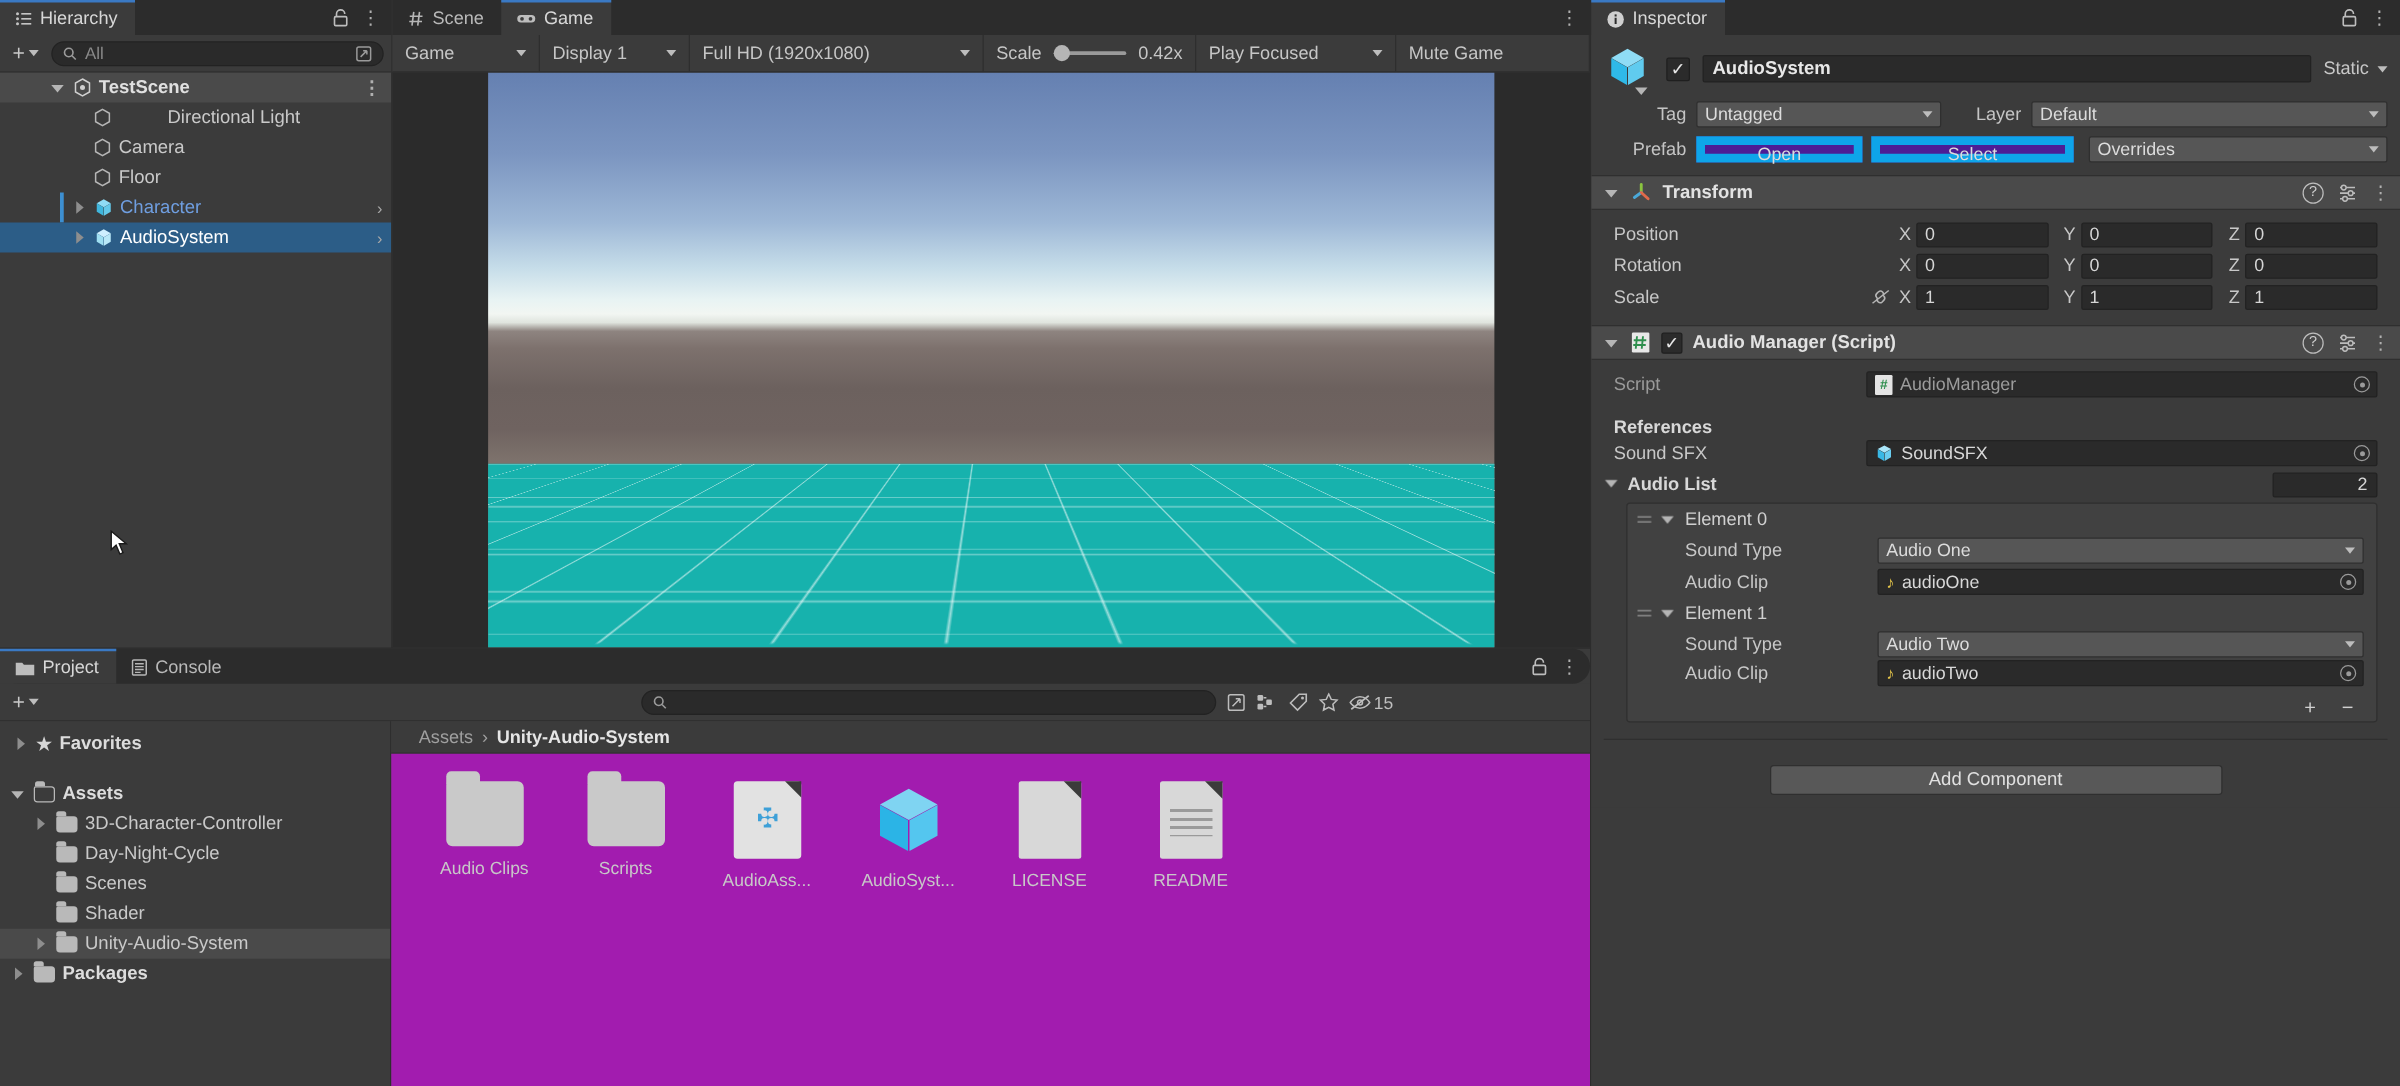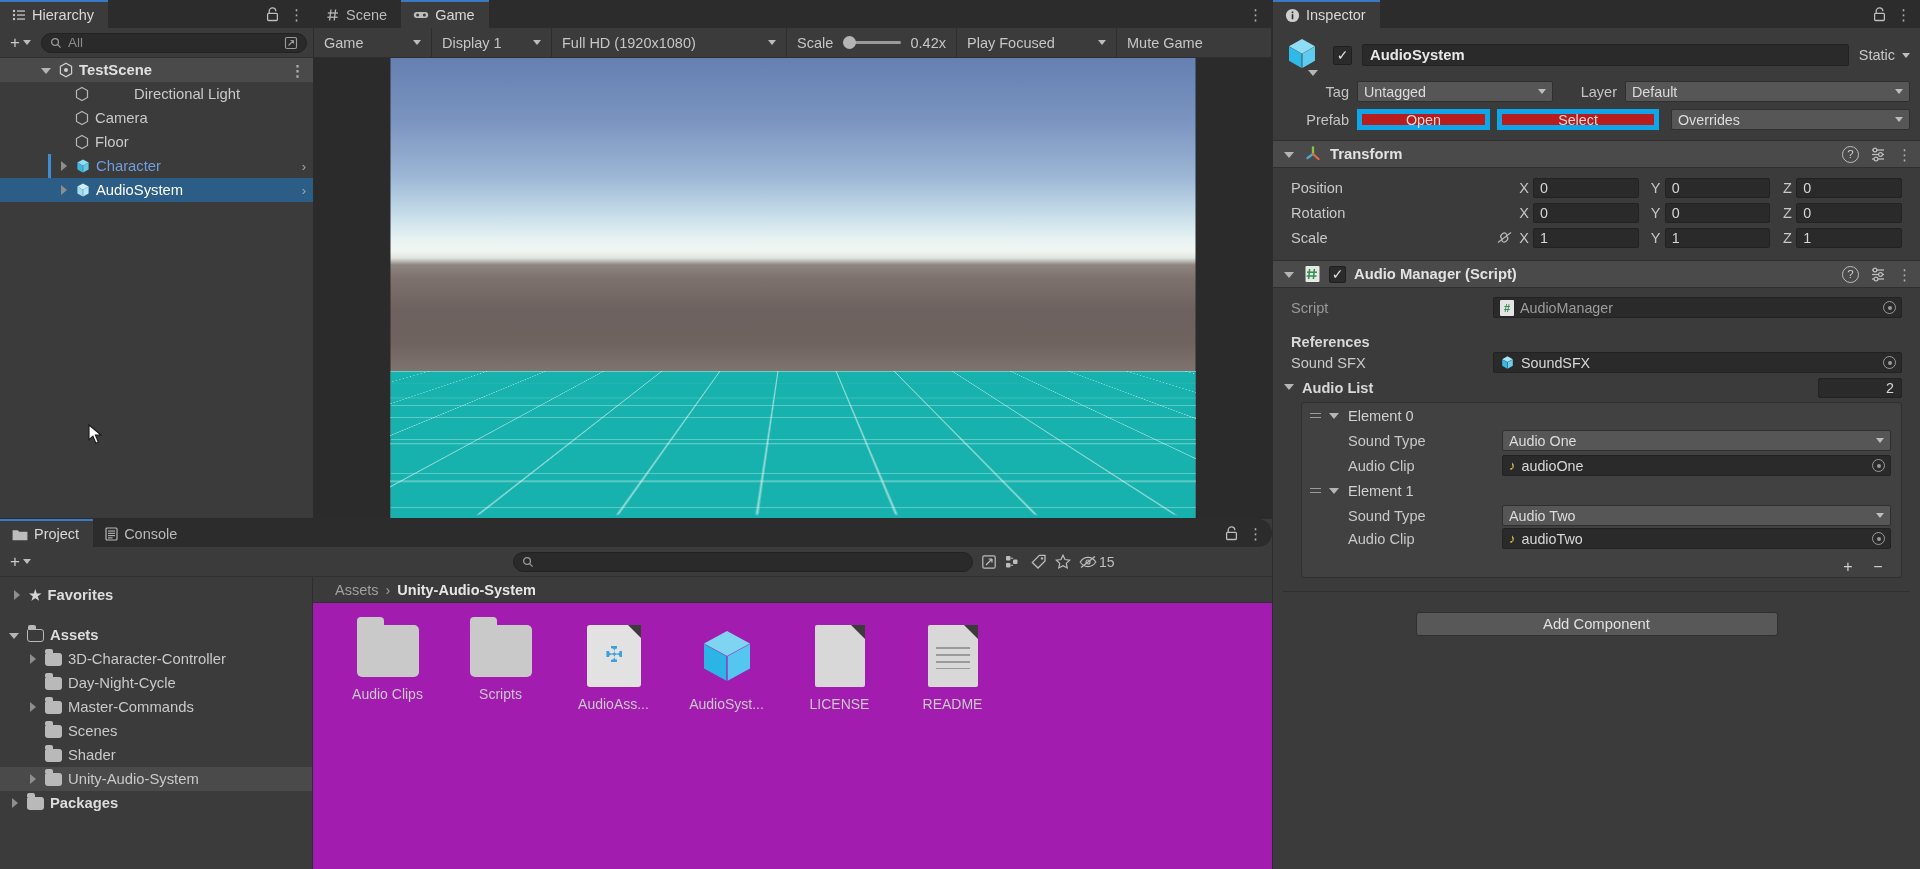--- a/index.html
+++ b/index.html
@@ -160,22 +160,22 @@
     display: flex; align-items: center; padding: 0 7px; font-weight: bold; color: #e8e8e8; font-size: 14.8px; }
   .static-box { display: flex; align-items: center; gap: 7px; font-size: 14.5px; color: #c8c8c8; }
   .ins-row2 { display: flex; align-items: center; gap: 8px; margin-top: 7px; }
   .lbl-r { text-align: right; font-size: 14.5px; color: #c4c4c4; }
   .dd {
     height: 21px; background: #565656; border: 1px solid #2f2f2f; border-radius: 2px;
     display: flex; align-items: center; padding: 0 6px; font-size: 14.3px; color: #dcdcdc; position: relative;
   }
   .dd .caret-dn { position: absolute; right: 6px; }
   .btn {
-    height: 21px; background: #b91c1c; border: 5px solid #0ea5e9;
-    display: flex; align-items: center; justify-content: center; font-size: 14.3px; color: #dcdcdc;
+    height: 21px; background: #4c1d95; border: 7px solid #0ea5e9;
+    display: flex; align-items: flex-start; justify-content: center; font-size: 14.3px; color: #dcdcdc;
   }
   .comp-header {
     height: 28px; background: #4a4a4a; display: flex; align-items: center; gap: 8px;
     padding: 0 8px 0 10px; border-top: 1px solid #2f2f2f; border-bottom: 1px solid #2f2f2f;
   }
   .comp-title { font-weight: bold; font-size: 14.8px; color: #e2e2e2; }
   .comp-tools { margin-left: auto; display: flex; align-items: center; gap: 11px; color: #c0c0c0; }
   .help-ico { width: 17px; height: 17px; border-radius: 50%; border: 1.4px solid #bdbdbd; display: flex;
     align-items: center; justify-content: center; font-size: 11.5px; color: #cfcfcf; }
   .comp-body { padding: 7px 10px 10px 10px; background: #3b3b3b; }
@@ -519,25 +519,20 @@
           <span class="foldout closed"></span>
           <span class="folder-ico"></span>
           <span>3D-Character-Controller</span>
         </div>
         <div class="t-row" style="padding-left:26px">
           <span class="foldout"></span>
           <span class="folder-ico"></span>
           <span>Day-Night-Cycle</span>
         </div>
         <div class="t-row" style="padding-left:26px">
-          <span class="foldout closed"></span>
-          <span class="folder-ico"></span>
-          <span>Master-Commands</span>
-        </div>
-        <div class="t-row" style="padding-left:26px">
           <span class="foldout"></span>
           <span class="folder-ico"></span>
           <span>Scenes</span>
         </div>
         <div class="t-row" style="padding-left:26px">
           <span class="foldout"></span>
           <span class="folder-ico"></span>
           <span>Shader</span>
         </div>
         <div class="t-row selected" style="padding-left:26px">

